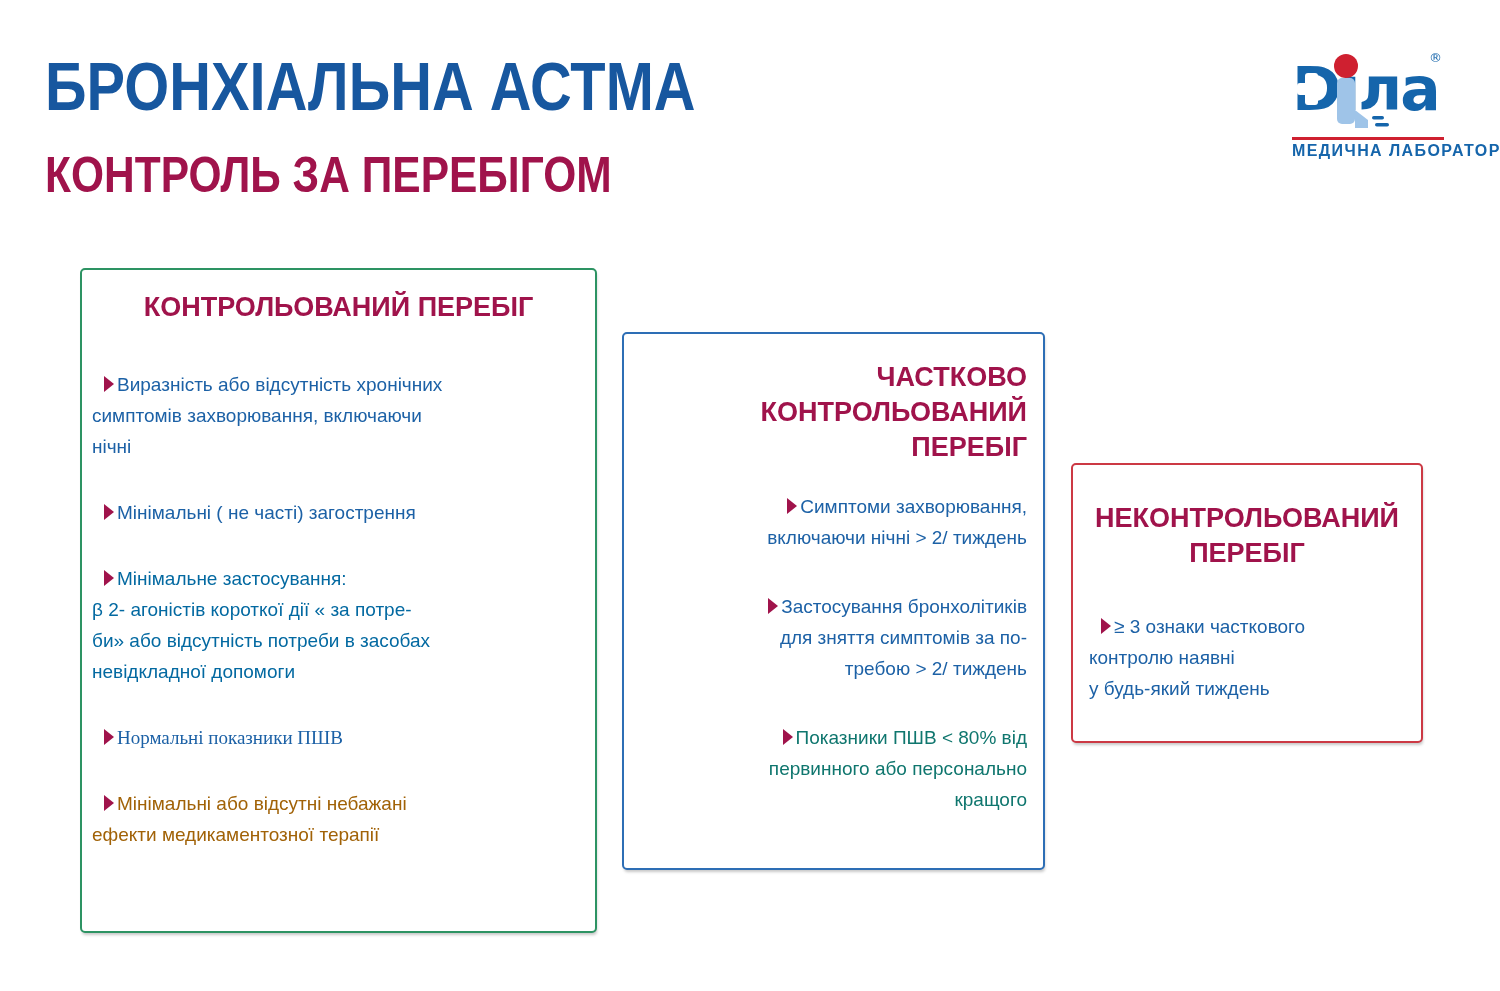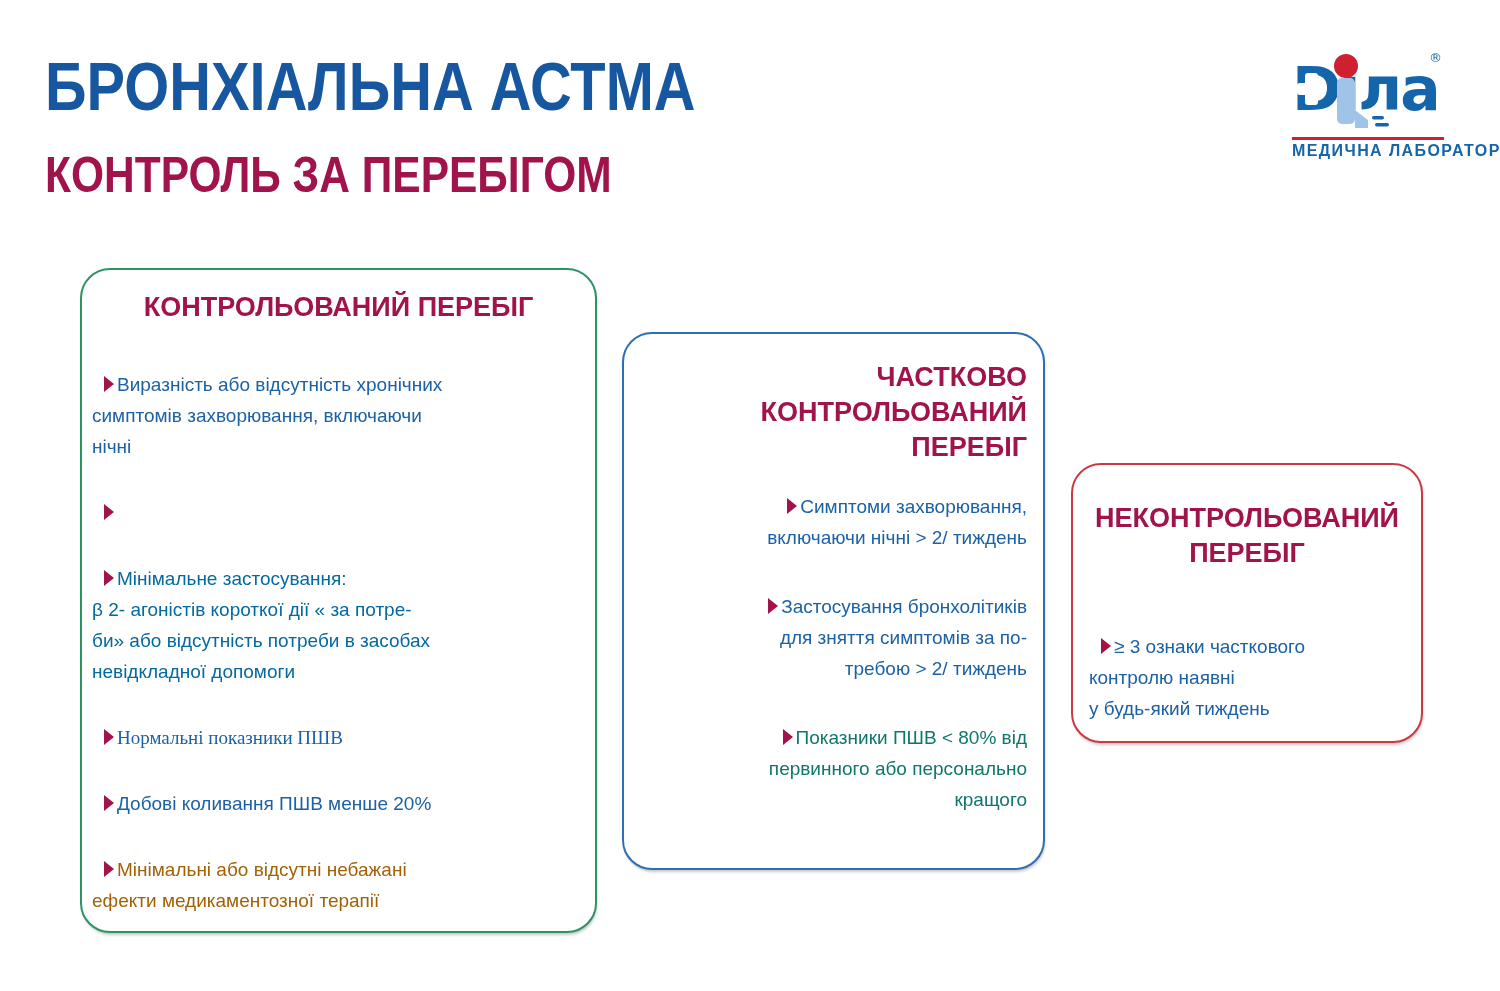--- a/index.html
+++ b/index.html
@@ -20,21 +20,21 @@
   }
   .logo { position:absolute; left:1292px; top:46px; width:152px; }
   .logo-strip {
     margin-top:1px; border-top:3px solid #cf2030; padding-top:2px;
     color:#1565ab; font-size:16px; font-weight:bold; letter-spacing:1.4px;
     text-align:center; white-space:nowrap;
   }
   .sr-only { position:absolute; width:1px; height:1px; overflow:hidden; clip:rect(0 0 0 0); }
   .box {
     position:absolute; box-sizing:border-box; background:#fff;
-    border:2px solid; border-radius:30px;
+    border:2px solid; border-radius:5px;
     box-shadow:1px 3px 3px -1px rgba(0,0,0,0.22);
   }
   .box-title {
     font-size:27px; font-weight:bold; line-height:35px; text-align:center;
     white-space:pre-line; margin:0;
   }
   .bullet { font-size:19px; line-height:31px; }
   .bullet-text { white-space:pre-line; }
   .tri {
     display:inline-block; width:0; height:0;
@@ -42,21 +42,21 @@
     border-left:10px solid #a0134b;
     margin:0 3px 0 12px; vertical-align:-1px;
   }
   .box-controlled { left:80px; top:268px; width:517px; height:665px; padding:20px 10px 0 10px; }
   .box-controlled .box-title { margin-bottom:44px; }
   .box-controlled .bullet { margin-bottom:35px; }
   .box-partly { left:622px; top:332px; width:423px; height:538px; padding:26px 16px 0 16px; }
   .box-partly .box-title { margin-bottom:26px;text-align:right; }
   .box-partly .bullet { margin-bottom:38px;text-align:right; }
   .box-uncontrolled { left:1071px; top:463px; width:352px; height:280px; padding:36px 16px 0 16px; }
-  .box-uncontrolled .box-title { margin-bottom:60px; }
+  .box-uncontrolled .box-title { margin-bottom:40px; }
 </style>
 </head>
 <body>
 
 <div class="slide">
 
   <h1 class="page-title" style="color: rgb(23, 87, 159);">БРОНХІАЛЬНА АСТМА</h1>
 
   <h2 class="page-subtitle" style="color: rgb(160, 19, 75);">КОНТРОЛЬ ЗА ПЕРЕБІГОМ</h2>
 
@@ -74,27 +74,26 @@
       <text x="137" y="16" font-family="DejaVu Sans, sans-serif" font-size="13" fill="#1565ab">®</text>
     </svg>
     <div class="logo-strip">МЕДИЧНА ЛАБОРАТОРІЯ</div>
   </div>
 
   <div class="box box-controlled" style="border-color: rgb(45, 147, 99);">
     <h3 class="box-title" style="color: rgb(160, 19, 75);">КОНТРОЛЬОВАНИЙ ПЕРЕБІГ</h3>
     <div class="bullet" style="color: rgb(28, 97, 166);"><span class="tri"></span><span class="bullet-text">Виразність або відсутність хронічних
 симптомів захворювання, включаючи
 нічні</span></div>
-    <div class="bullet" style="color: rgb(28, 97, 166);"><span class="tri"></span></div>
+    <div class="bullet" style="color: rgb(28, 97, 166);"><span class="tri"></span><span class="bullet-text">Мінімальні ( не часті) загострення</span></div>
     <div class="bullet" style="color: #0369a1;"><span class="tri"></span><span class="bullet-text">Мінімальне застосування:
 β 2- агоністів короткої дії « за потре-
 би» або відсутність потреби  в засобах
 невідкладної допомоги</span></div>
     <div class="bullet" style="color: rgb(28, 97, 166); font-family: Liberation Serif, serif;"><span class="tri"></span><span class="bullet-text">Нормальні показники ПШВ</span></div>
-    <div class="bullet" style="color: rgb(28, 97, 166);"><span class="tri"></span><span class="bullet-text">Добові коливання ПШВ менше 20%</span></div>
     <div class="bullet" style="color: #a16207;"><span class="tri"></span><span class="bullet-text">Мінімальні або відсутні небажані
 ефекти медикаментозної терапії</span></div>
   </div>
 
   <div class="box box-partly" style="border-color: rgb(45, 110, 181);">
     <h3 class="box-title" style="color: rgb(160, 19, 75);">ЧАСТКОВО
 КОНТРОЛЬОВАНИЙ
 ПЕРЕБІГ</h3>
     <div class="bullet" style="color: rgb(28, 97, 166);"><span class="tri"></span><span class="bullet-text">Симптоми захворювання,
 включаючи нічні &gt; 2/ тиждень</span></div>

